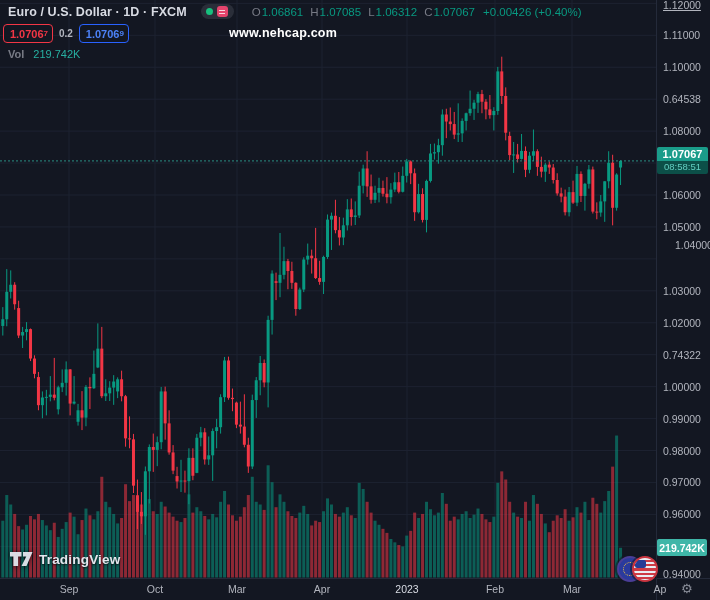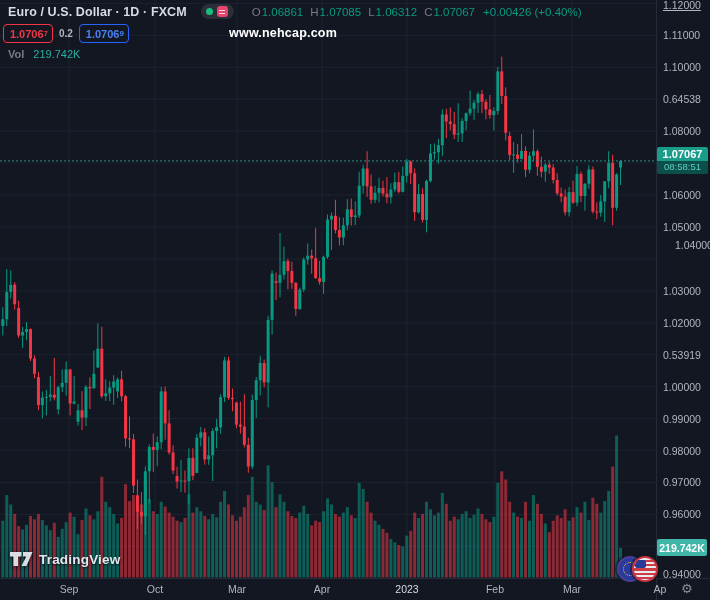--- a/index.html
+++ b/index.html
@@ -605,21 +605,21 @@
       <div class="price-axis-label" style="top: -1px; text-decoration: underline;">1.12000</div>
       <div class="price-axis-label" style="top: 29.3px;">1.11000</div>
       <div class="price-axis-label" style="top: 61.24px;">1.10000</div>
       <div class="price-axis-label" style="top: 93.18px;">0.64538</div>
       <div class="price-axis-label" style="top: 125.12px;">1.08000</div>
       <div class="price-axis-label" style="top: 189px;">1.06000</div>
       <div class="price-axis-label" style="top: 220.94px;">1.05000</div>
       <div class="price-axis-label" style="top: 239px; margin-left: 12px;">1.04000</div>
       <div class="price-axis-label" style="top: 284.82px;">1.03000</div>
       <div class="price-axis-label" style="top: 316.76px;">1.02000</div>
-      <div class="price-axis-label" style="top: 348.7px;">0.53919</div>
+      <div class="price-axis-label" style="top: 348.7px;">0.74322</div>
       <div class="price-axis-label" style="top: 380.64px;">1.00000</div>
       <div class="price-axis-label" style="top: 412.58px;">0.99000</div>
       <div class="price-axis-label" style="top: 444.52px; text-align: center;">0.98000</div>
       <div class="price-axis-label" style="top: 476.46px;">0.97000</div>
       <div class="price-axis-label" style="top: 508.4px;">0.96000</div>
       <div class="price-axis-label" style="top: 568px;">0.94000</div>
     </div>
   <div id="time-axis">
       <div class="time-axis-label" style="left: 69px;">Sep</div>
       <div class="time-axis-label" style="left: 155px;">Oct</div>

